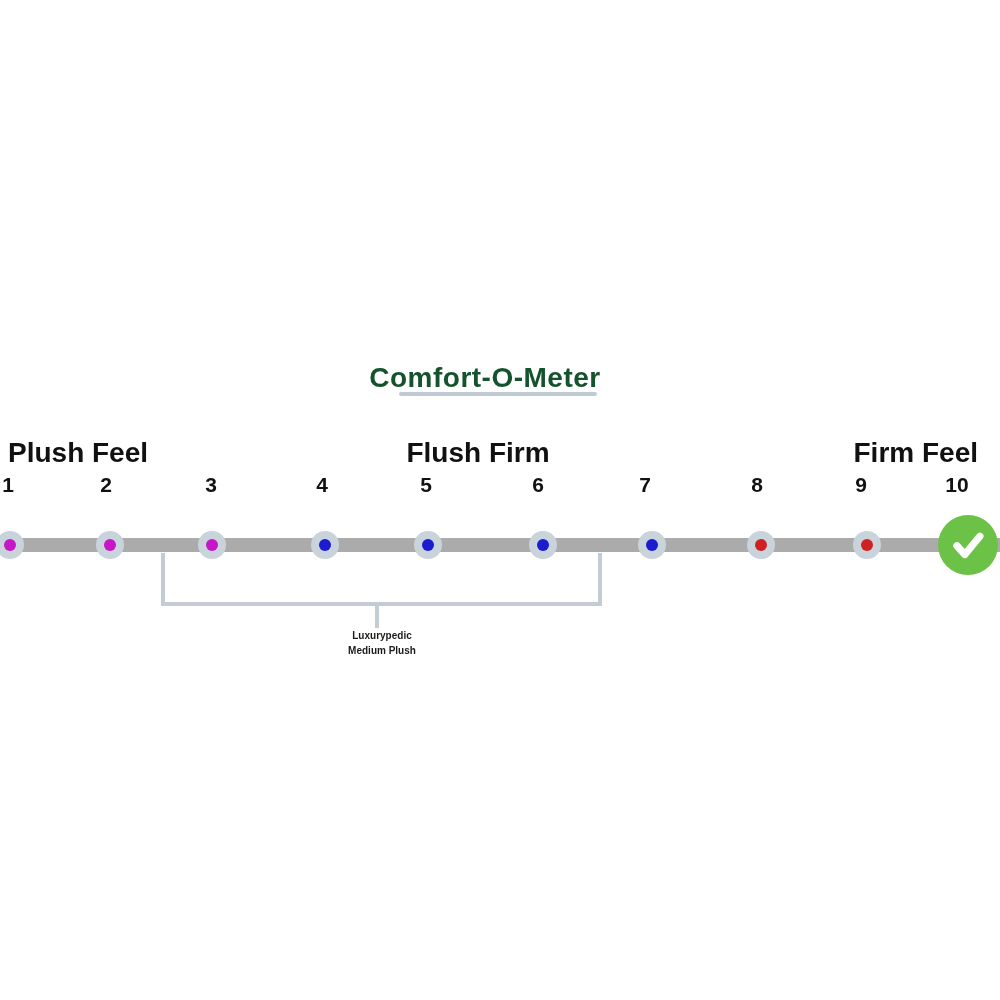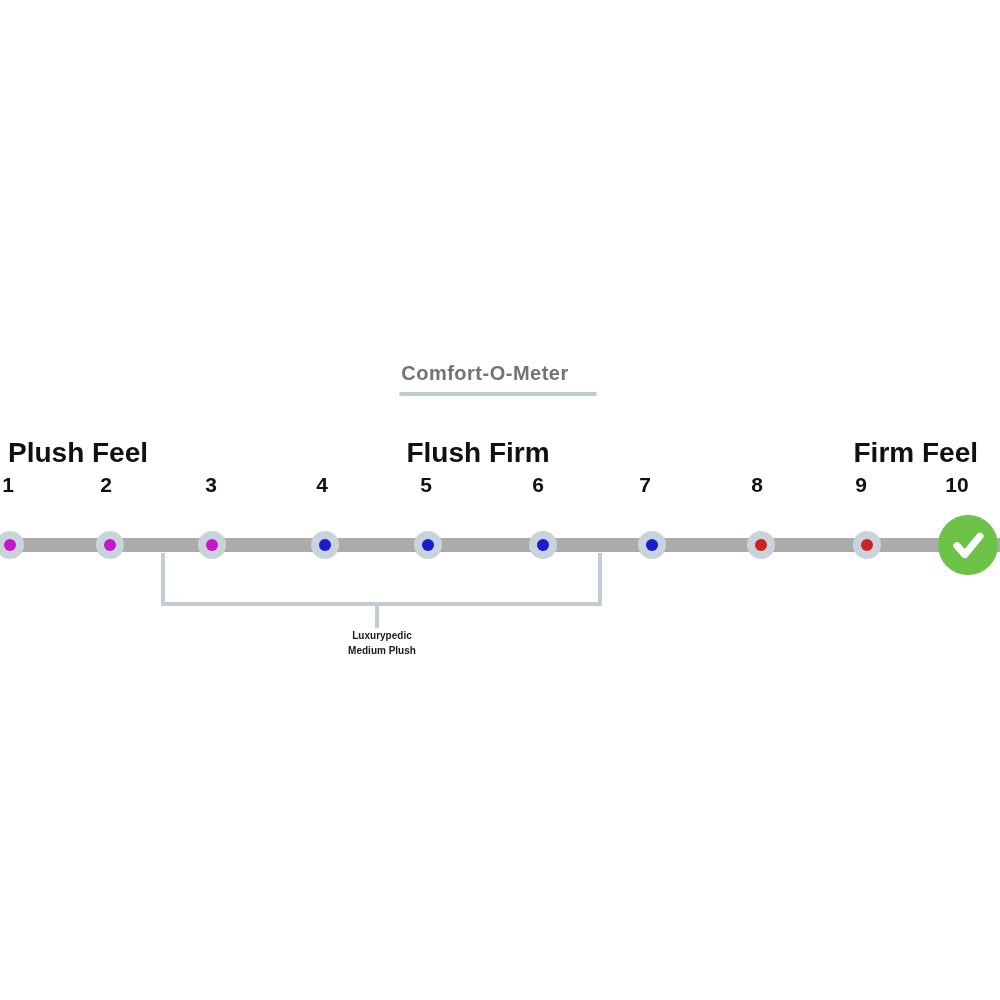--- a/index.html
+++ b/index.html
@@ -3,21 +3,21 @@
 <meta charset="utf-8">
 <style>
   html,body{margin:0;padding:0;}
   body{
     width:1000px;height:1000px;background:#ffffff;position:relative;
     font-family:"Liberation Sans","DejaVu Sans",sans-serif;overflow:hidden;
   }
   .stage{position:absolute;inset:0;}
   .title{
     position:absolute;left:485px;top:362px;transform:translateX(-50%);
-    font-size:20px;font-weight:700;color:#737373;letter-spacing:.5px;white-space:nowrap;
+    font-size:28px;font-weight:700;color:#14532d;letter-spacing:.5px;white-space:nowrap;
   }
   .title-underline{
     position:absolute;left:399px;top:392px;width:198px;height:4px;border-radius:2px;
   }
   .feel-label{
     position:absolute;top:437px;font-size:28px;font-weight:700;color:#111;white-space:nowrap;
   }
   .feel-left{left:8px;}
   .feel-center{left:478px;transform:translateX(-50%);}
   .feel-right{right:22px;}

